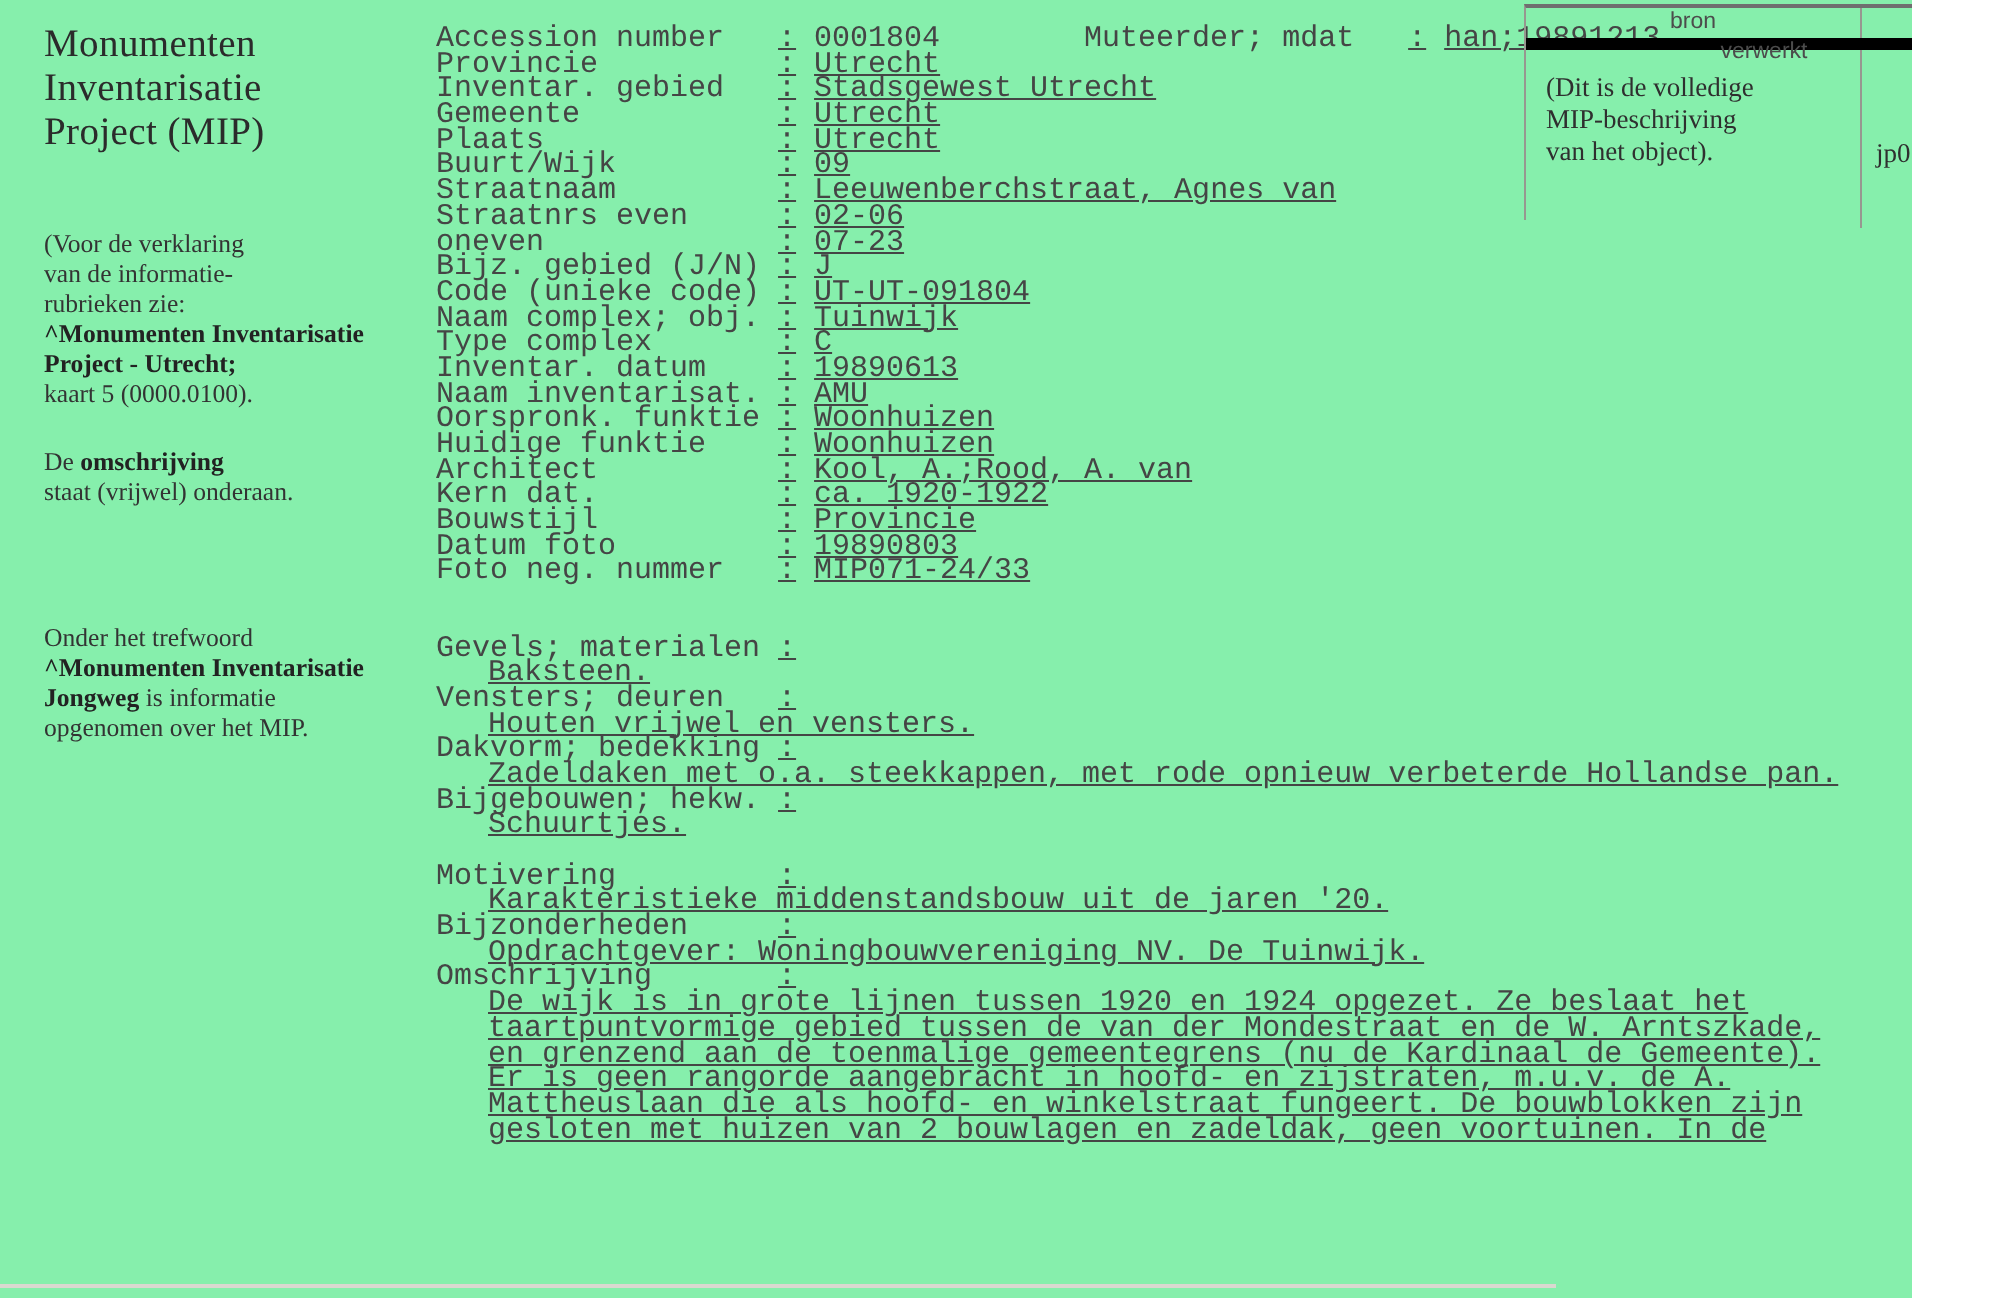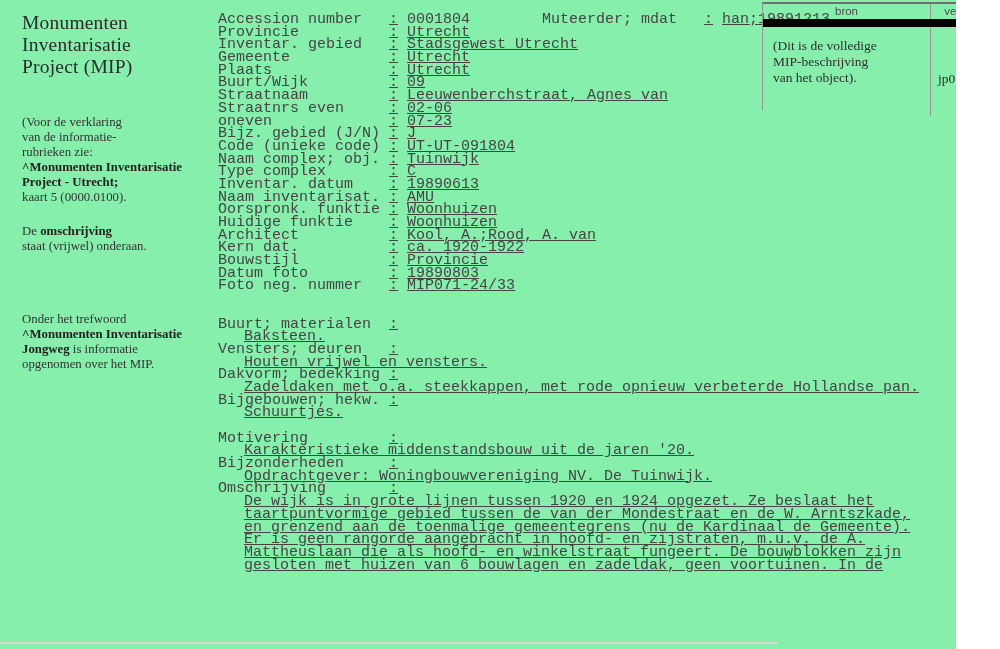--- a/index.html
+++ b/index.html
@@ -40,21 +40,21 @@
   .bl { white-space: pre; line-height: 12.7px; height: 12.7px; padding-left: 26px; }
   .grp-build { margin-top: 25.4px; }
   .grp-desc  { margin-top: 12.7px; }
 
   
   .stamp {
     position: absolute; left: 762px; top: 2px; width: 238px; height: 106px;
     border-top: 2px solid #6f6f6f; border-left: 1px solid #979790;
     font-family: "Liberation Serif", "DejaVu Serif", serif;
   }
-  .stamp-head { display: flex; border-bottom: 8px solid #000000; height: 15px; }
+  .stamp-head { display: flex; border-bottom: 6px solid #000000; height: 15px; flex-direction: column; }
   .stamp-head .hc {
     font-family: "Liberation Sans", "DejaVu Sans", sans-serif;
     font-size: 11.5px; line-height: 15px; color: #4c4c4c; text-align: center;
   }
   .hc1 { width: 168px; border-right: 1px solid #979790; box-sizing: border-box; }
   .hc2 { flex: 1; }
   .stamp-body { display: flex; height: 89px; }
   .sc1 {
     width: 168px; box-sizing: border-box; border-right: 1px solid #979790;
     padding: 11px 0 0 10px; font-size: 13.5px; line-height: 16px; color: #2f2f2f;
@@ -126,21 +126,21 @@
         <div class="tl"><span class="lbl">Bouwstijl</span><span>:</span><span class="v">Provincie</span></div>
 
         <div class="tl"><span class="lbl">Datum foto</span><span>:</span><span class="v">19890803</span></div>
 
         <div class="tl"><span class="lbl">Foto neg. nummer</span><span>:</span><span class="v">MIP071-24/33</span></div>
       </div>
 
     <div class="grp-build">
 
         <div>
-          <div class="tl"><span class="lbl">Buurt; materialen</span><span>:</span></div>
+          <div class="tl"><span class="lbl">Gevels; materialen</span><span>:</span></div>
           <div>
 
           <div class="bl">Baksteen.</div>
           </div>
         </div>
 
         <div>
           <div class="tl"><span class="lbl">Vensters; deuren</span><span>:</span></div>
           <div>
 
@@ -185,21 +185,21 @@
 
         <div>
           <div class="tl"><span class="lbl">Omschrijving</span><span>:</span></div>
           <div>
 
           <div class="bl">De wijk is in grote lijnen tussen 1920 en 1924 opgezet. Ze beslaat het</div>
             <div class="bl">taartpuntvormige gebied tussen de van der Mondestraat en de W. Arntszkade,</div>
             <div class="bl">en grenzend aan de toenmalige gemeentegrens (nu de Kardinaal de Gemeente).</div>
             <div class="bl">Er is geen rangorde aangebracht in hoofd- en zijstraten, m.u.v. de A.</div>
             <div class="bl">Mattheuslaan die als hoofd- en winkelstraat fungeert. De bouwblokken zijn</div>
-            <div class="bl">gesloten met huizen van 6 bouwlagen en zadeldak, geen voortuinen. In de</div>
+            <div class="bl">gesloten met huizen van 2 bouwlagen en zadeldak, geen voortuinen. In de</div>
           </div>
         </div>
       </div>
 
   </main>
 
   <div class="stamp">
     <div class="stamp-head">
       <div class="hc hc1">bron</div>
       <div class="hc hc2">verwerkt</div>

